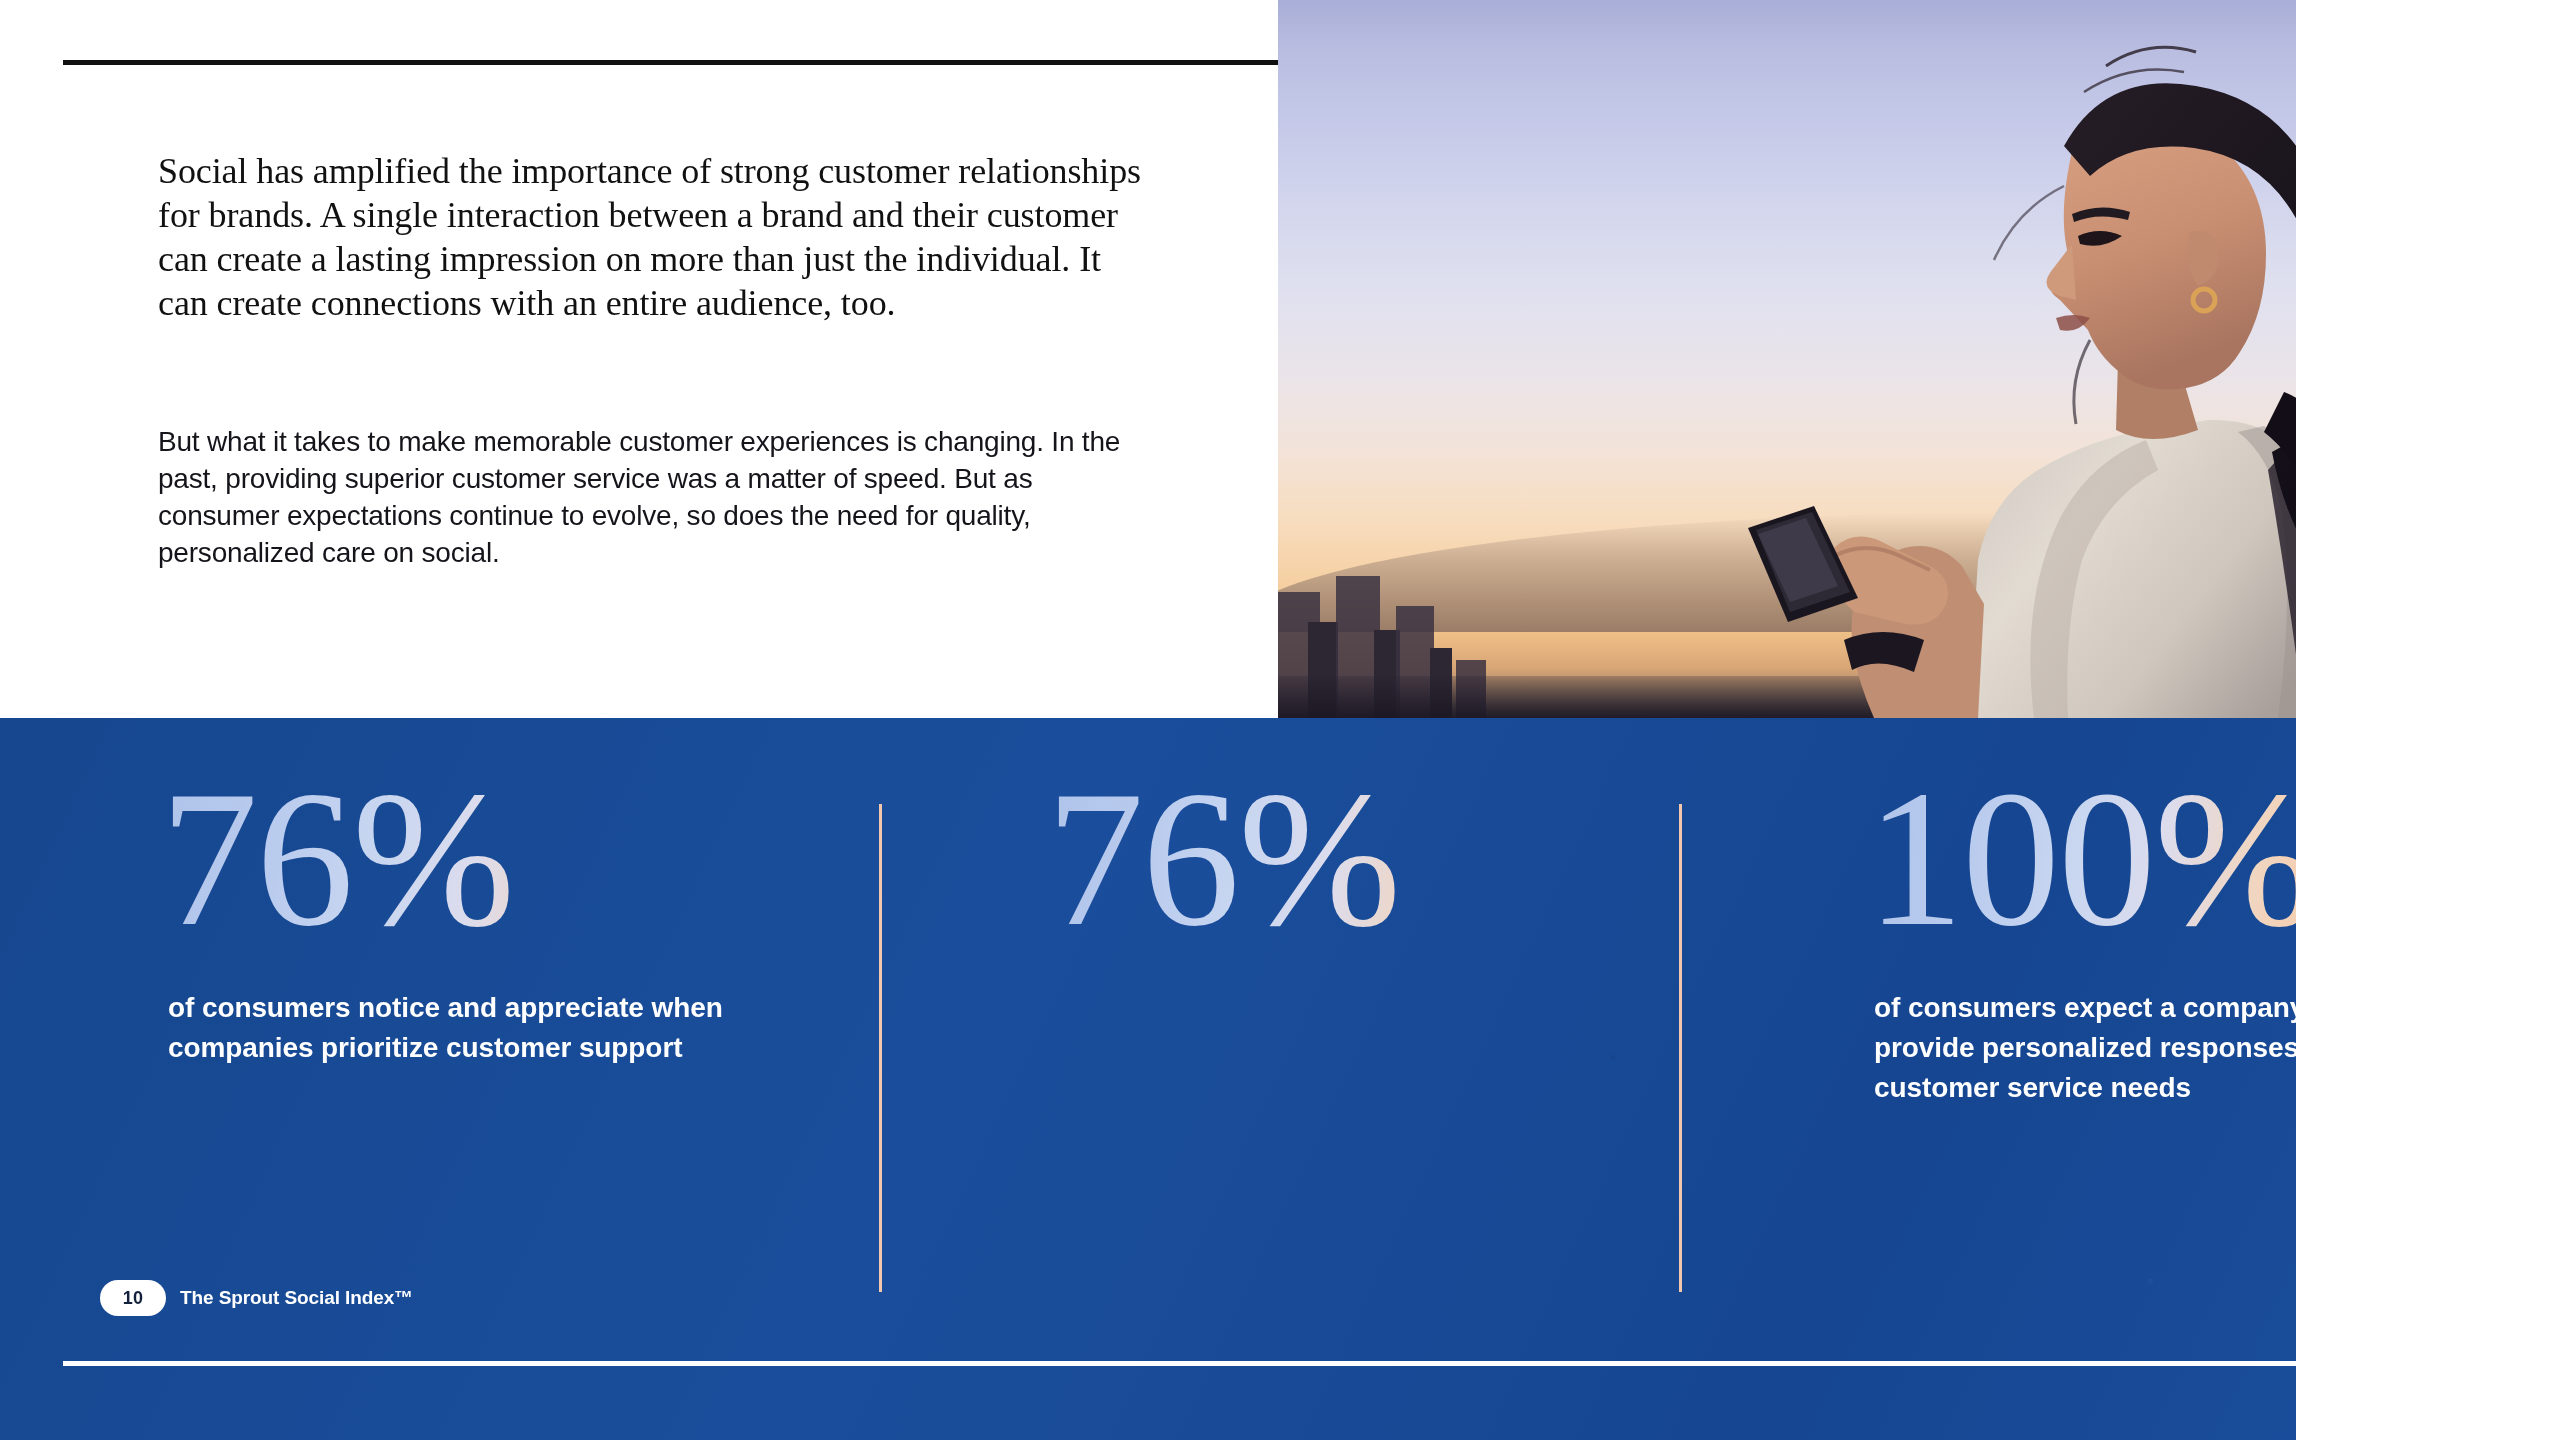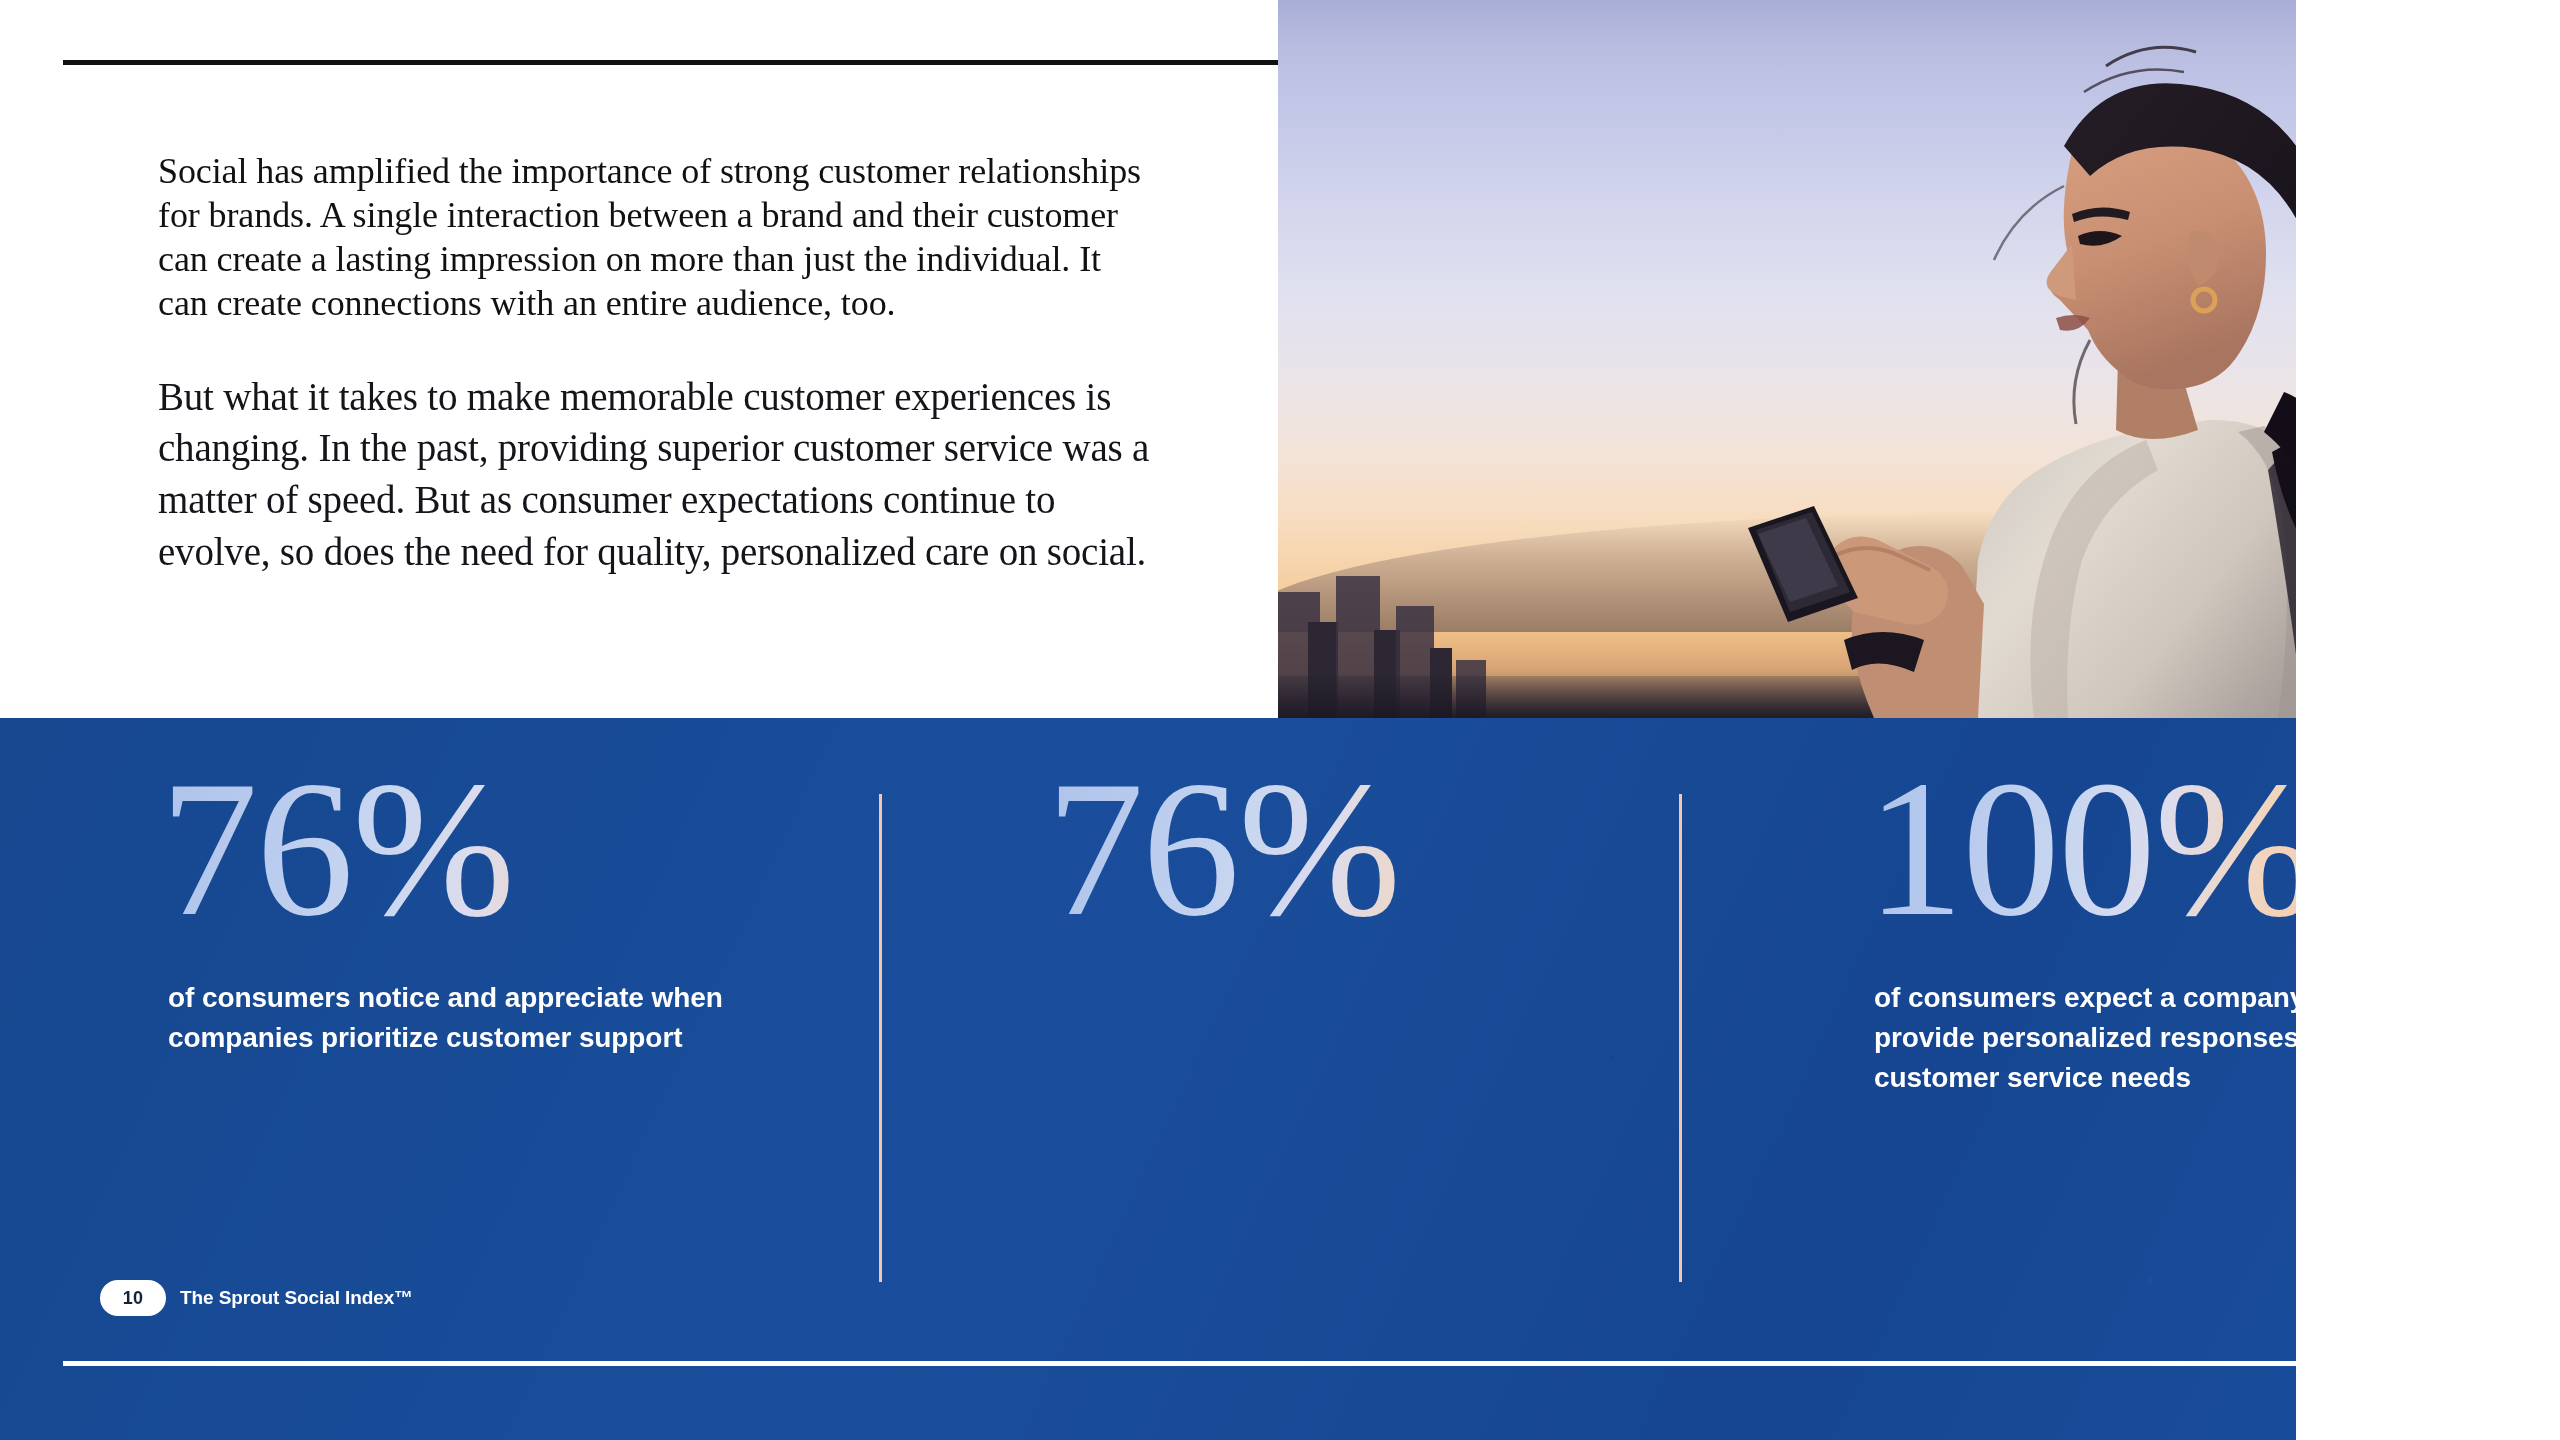--- a/index.html
+++ b/index.html
@@ -109,25 +109,25 @@
   }
   .para-serif {
     font-family: "Liberation Serif", "DejaVu Serif", serif;
     font-size: 36px;
     line-height: 1.22;
     color: #111111;
     margin: 0;
     letter-spacing: -0.1px;
   }
   .para-sans {
-    font-family: Liberation Serif, serif;
-    font-size: 39px;
+    font-family: Liberation Sans, sans-serif;
+    font-size: 28px;
     line-height: 1.33;
     color: #14141a;
-    margin: 45px 0 0 0;
+    margin: 97px 0 0 0;
     letter-spacing: -0.2px;
   }
 
   
   .blue-panel {
     position: absolute;
     left: 0;
     top: 718px;
     width: 2560px;
     height: 722px;
@@ -136,21 +136,21 @@
       radial-gradient(circle at 18% 22%, rgba(255,255,255,0.035) 0 2px, rgba(0,0,0,0) 3px),
       radial-gradient(circle at 63% 47%, rgba(0,0,0,0.05) 0 2px, rgba(0,0,0,0) 3px),
       radial-gradient(circle at 84% 78%, rgba(255,255,255,0.03) 0 2px, rgba(0,0,0,0) 3px),
       linear-gradient(115deg, #16478f 0%, #1a4e9c 38%, #164691 72%, #1a4f9e 100%);
     overflow: hidden;
   }
 
   .stats-row {
     position: absolute;
     left: 0;
-    top: 4px;
+    top: 14px;
     width: 2560px;
     height: 600px;
   }
 
   .divider {
     position: absolute;
     top: 72px;
     width: 3px;
     height: 488px;
     background: #f2c7ad;

